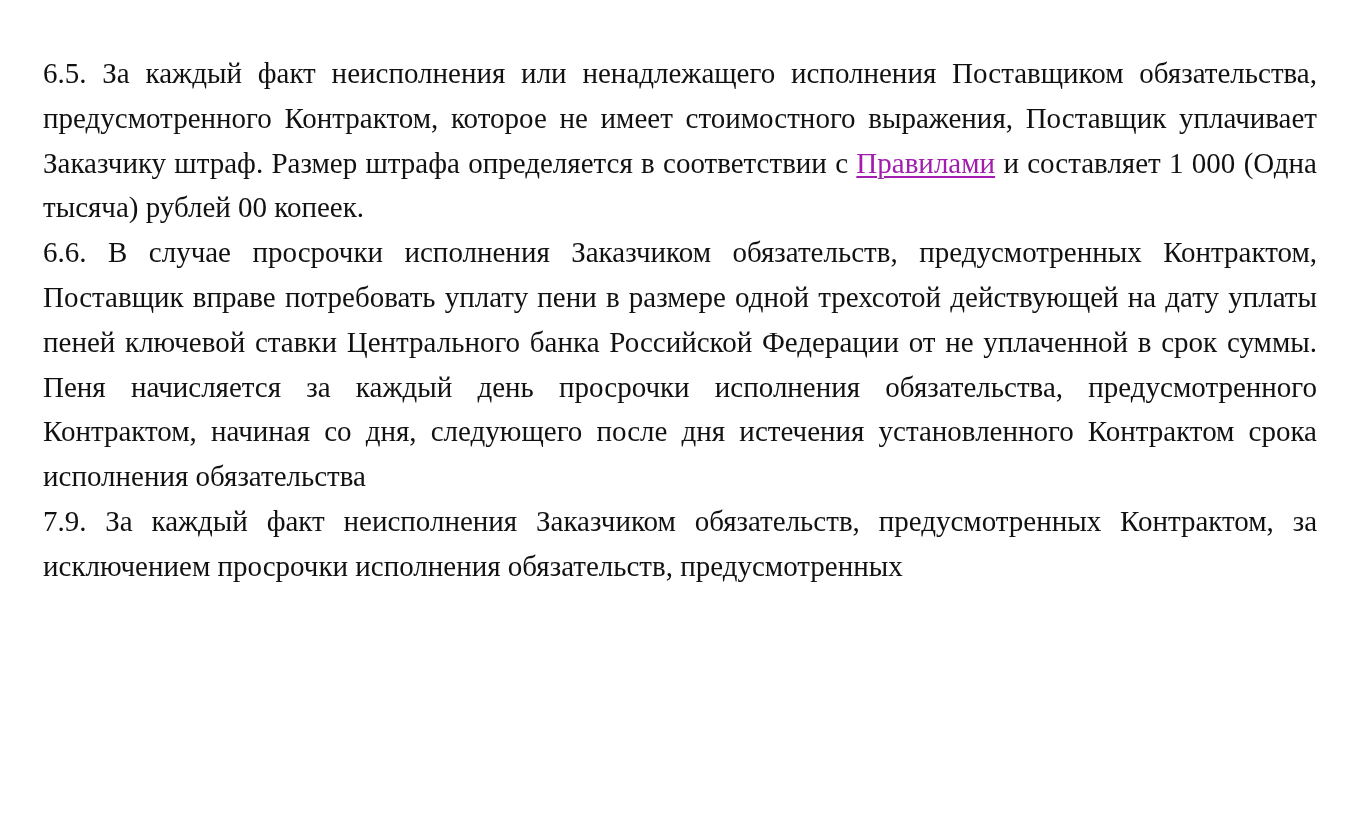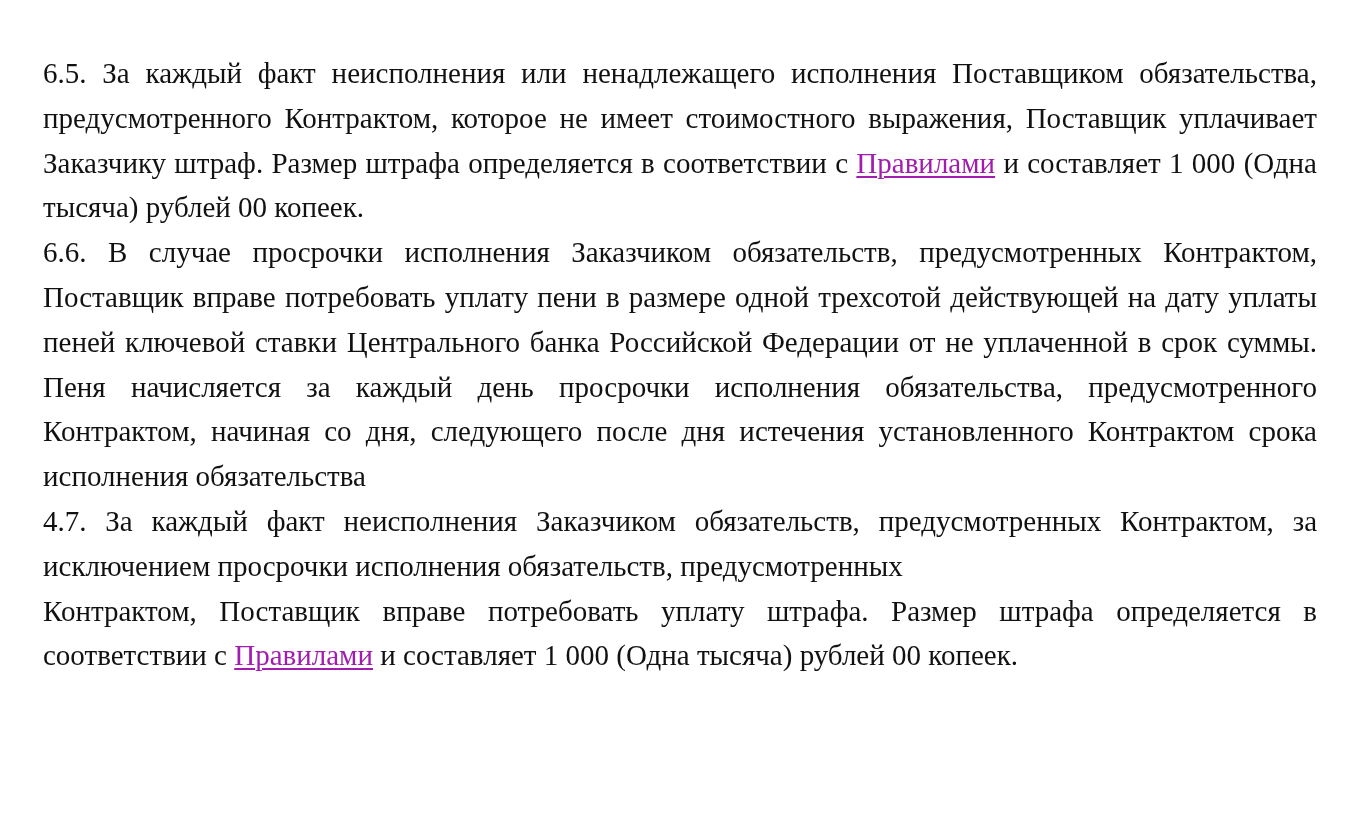--- a/index.html
+++ b/index.html
@@ -39,16 +39,15 @@
   </style>
 </head>
 <body>
 
 <div class="doc">
 
   <p class="para"><span>6.5.</span> <span class="seg">За каждый факт неисполнения или ненадлежащего исполнения Поставщиком обязательства, предусмотренного Контрактом, которое не имеет стоимостного выражения, Поставщик уплачивает Заказчику штраф. Размер штрафа определяется в соответствии с </span><a class="link">Правилами</a><span class="seg"> и составляет 1 000 (Одна тысяча) рублей 00 копеек.</span></p>
 
   <p class="para"><span>6.6.</span> <span class="seg">В случае просрочки исполнения Заказчиком обязательств, предусмотренных Контрактом, Поставщик вправе потребовать уплату пени в размере одной трехсотой действующей на дату уплаты пеней ключевой ставки Центрального банка Российской Федерации от не уплаченной в срок суммы. Пеня начисляется за каждый день просрочки исполнения обязательства, предусмотренного Контрактом, начиная со дня, следующего после дня истечения установленного Контрактом срока исполнения обязательства</span></p>
 
-  <p class="para"><span>4.7.</span> <span class="seg">За каждый факт неисполнения Заказчиком обязательств, предусмотренных Контрактом, за исключением просрочки исполнения обязательств, предусмотренных</span></p>
-  <p class="para"><span class="seg">Контрактом, Поставщик вправе потребовать уплату штрафа. Размер штрафа определяется в соответствии с </span><a class="link">Правилами</a><span class="seg"> и составляет 1 000 (Одна тысяча) рублей 00 копеек.</span></p>
+  <p class="para"><span>7.9.</span> <span class="seg">За каждый факт неисполнения Заказчиком обязательств, предусмотренных Контрактом, за исключением просрочки исполнения обязательств, предусмотренных</span></p>
 
 </div>
 
 </body></html>

